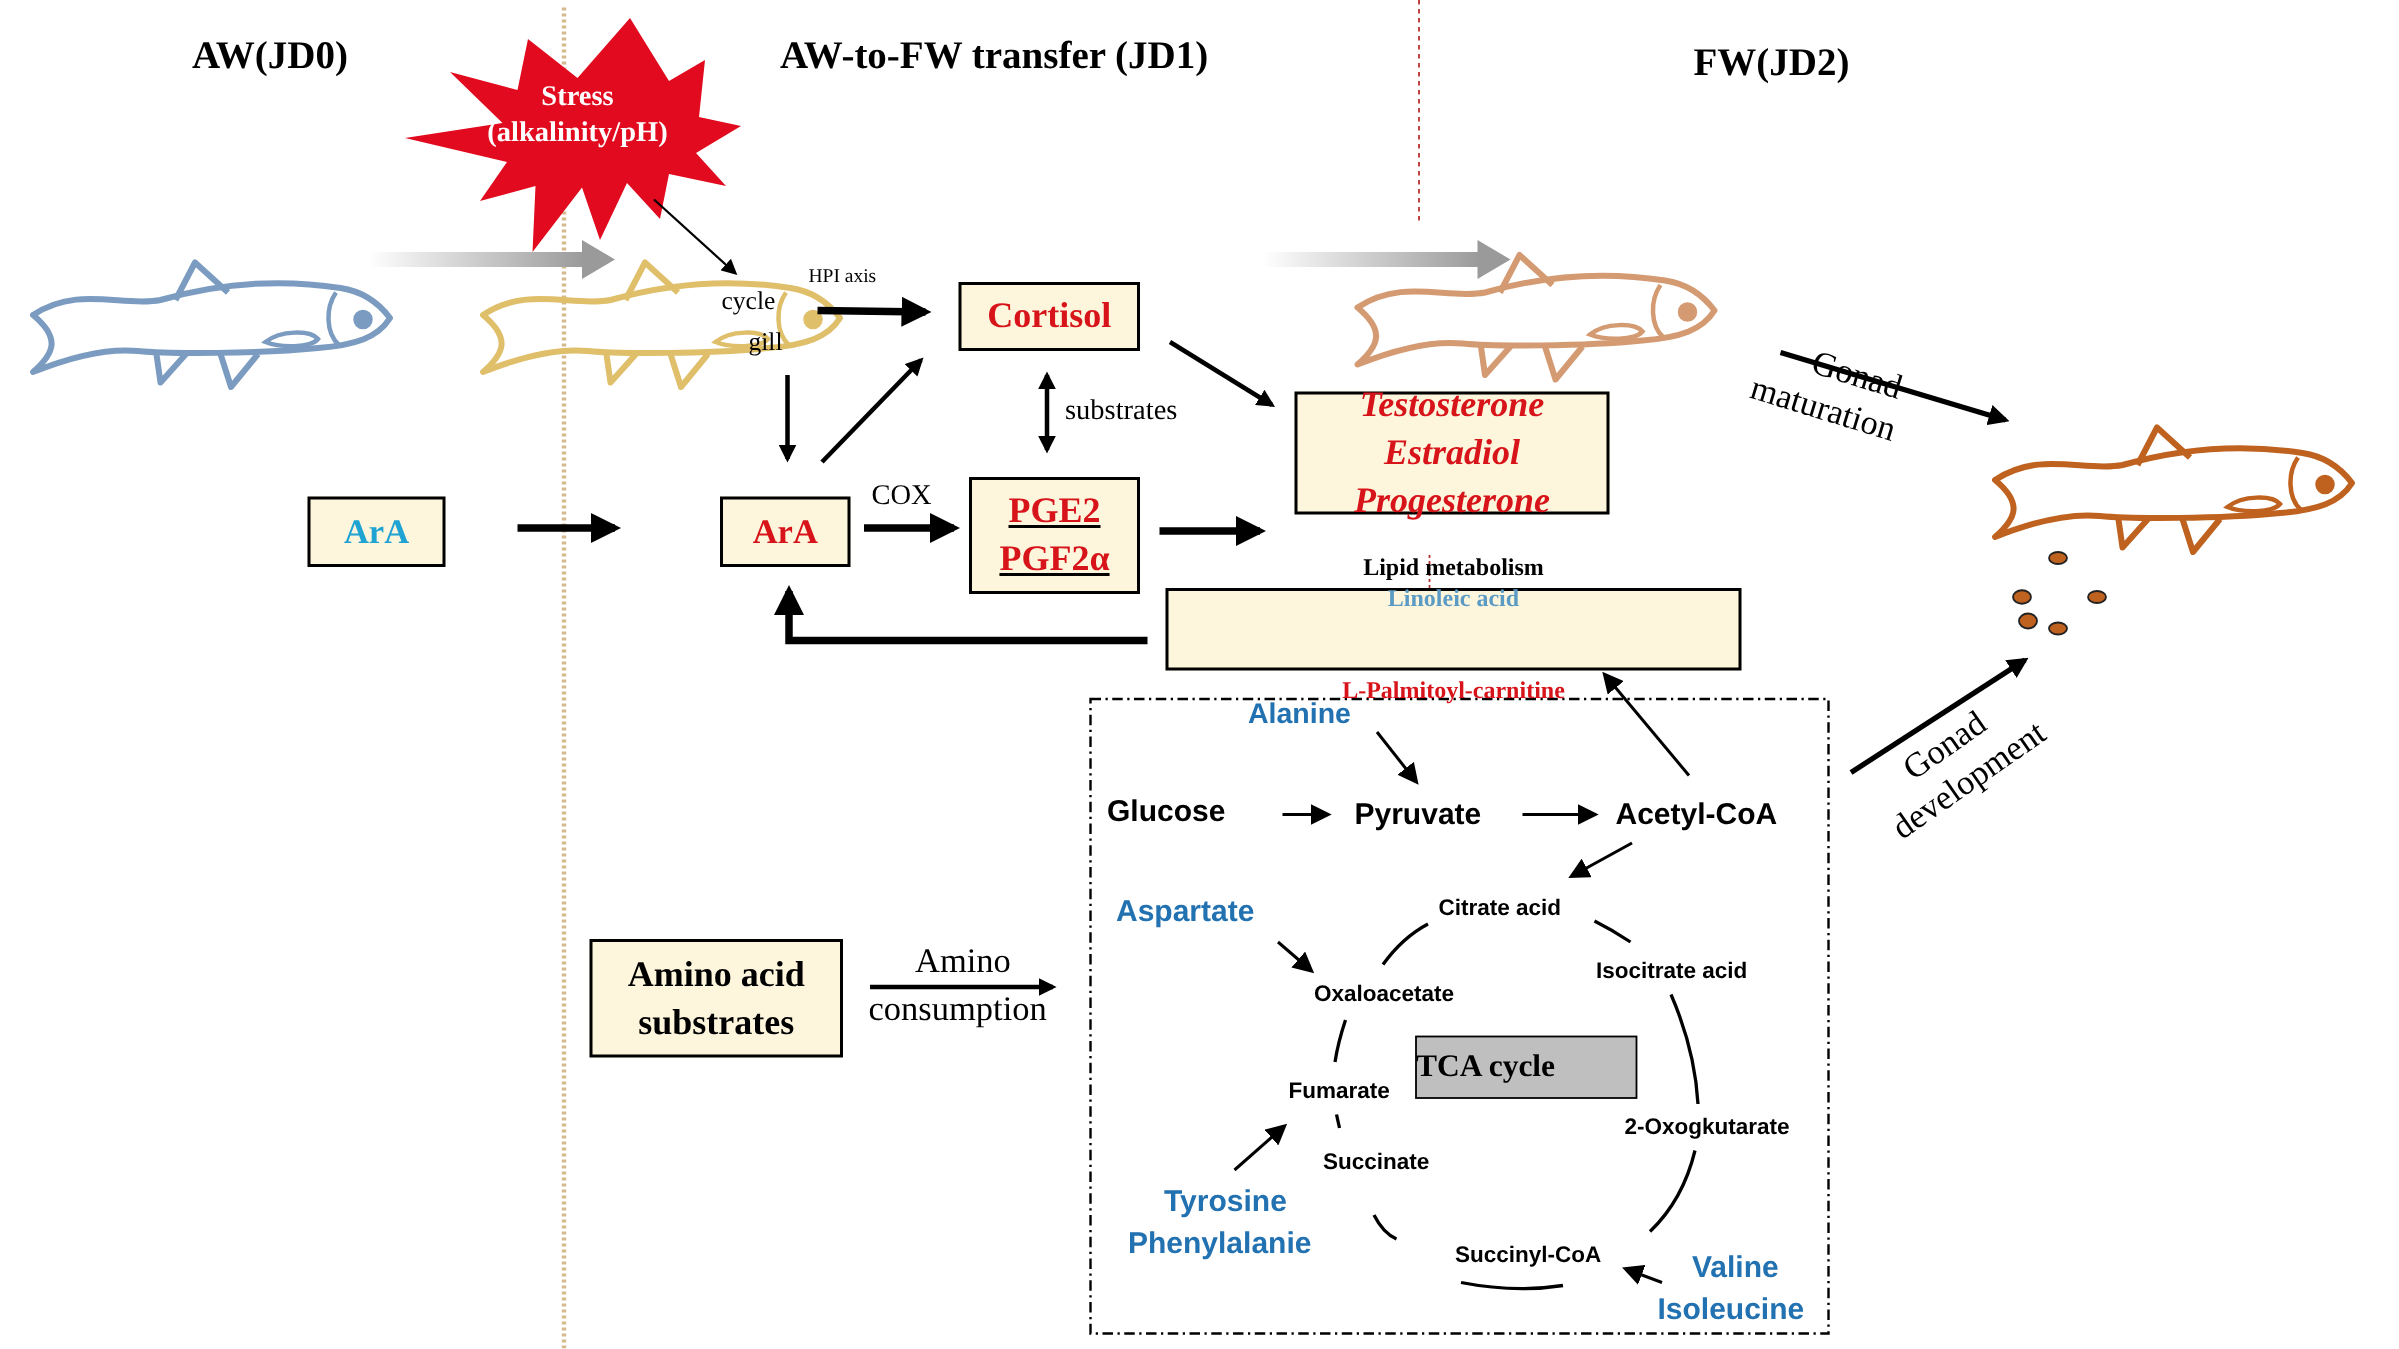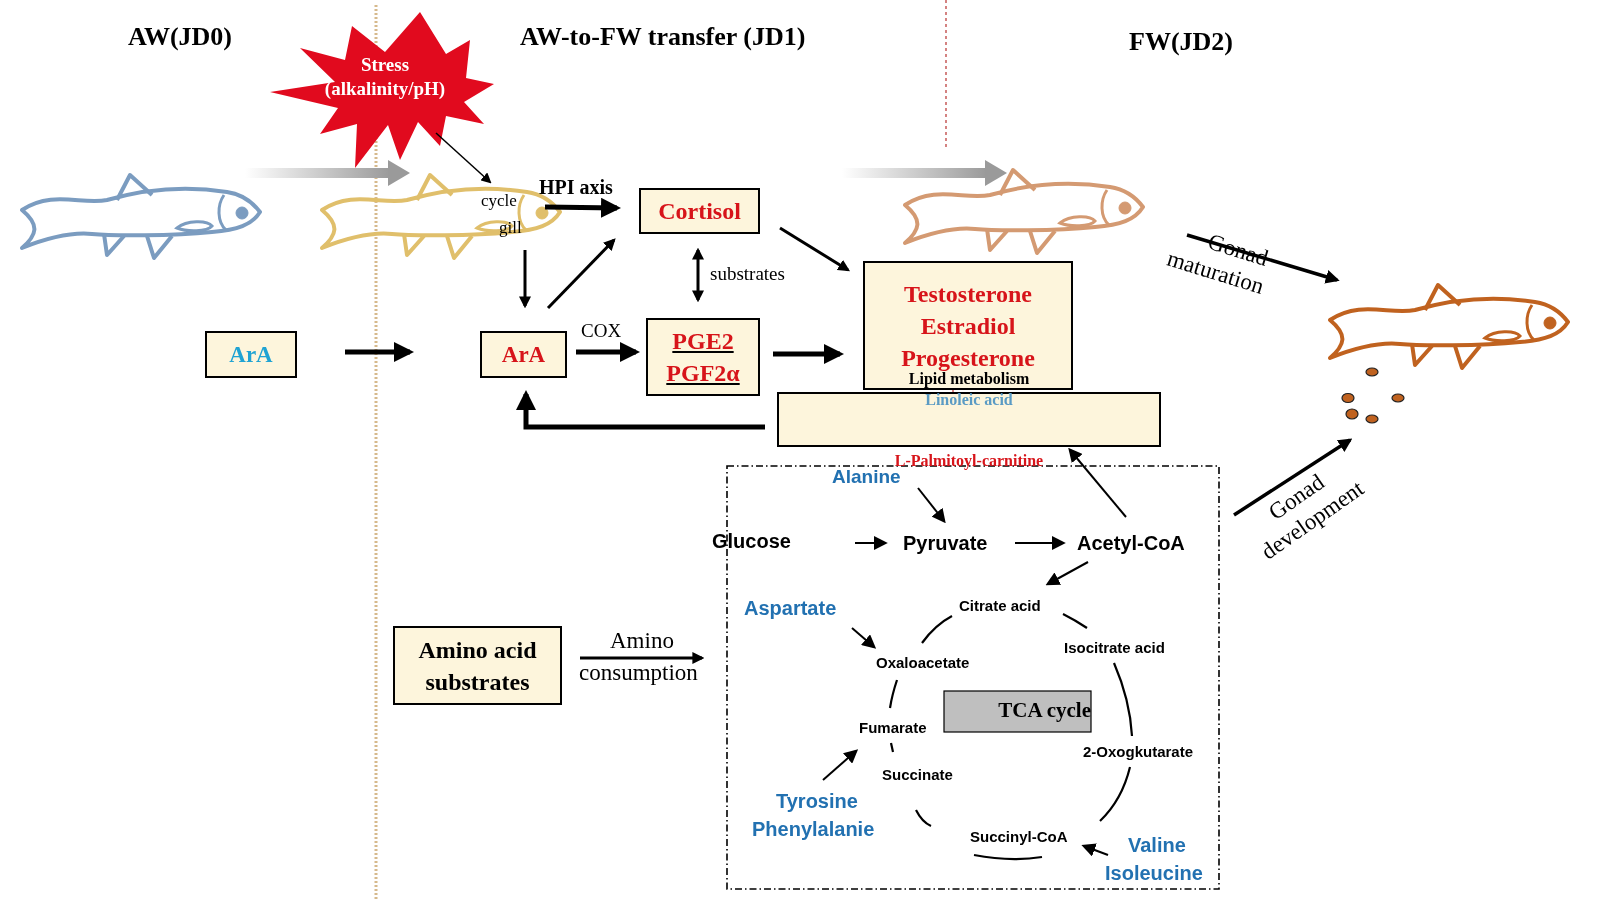--- a/index.html
+++ b/index.html
@@ -136,36 +136,36 @@
 <div class="abs title" style="left:1129px;top:27px;">FW(JD2)</div>
 
 <div class="abs" style="left:310px;top:53px;width:150px;text-align:center;font-family:'Liberation Serif',serif;font-weight:bold;font-size:19px;color:#fff;line-height:24px;">
   <div>Stress</div>
   <div>(alkalinity/pH)</div>
 </div>
 
 <div class="abs serif-sm" style="left:481px;top:191px;font-size:17px;">cycle</div>
 <div class="abs serif-sm" style="left:499px;top:218px;font-size:17px;">gill</div>
 
-<div class="abs" style="left:539px;top:176px;font-family:'Liberation Serif',serif;font-weight:bold;font-size:20px;">HPI axis</div>
+<div class="abs" style="left:539px;top:176px;font-family:'Liberation Serif',serif;font-weight:normal;font-size:13px;">HPI axis</div>
 
 <div class="box" style="left:205px;top:331px;width:92px;height:47px;">
   <span class="cyan" style="font-size:23px;">ArA</span>
 </div>
 <div class="box" style="left:480px;top:331px;width:87px;height:47px;">
   <span class="red" style="font-size:23px;">ArA</span>
 </div>
 <div class="box" style="left:639px;top:188px;width:121px;height:46px;">
   <span class="red" style="font-size:24px;">Cortisol</span>
 </div>
 <div class="box" style="left:646px;top:318px;width:114px;height:78px;line-height:32px;text-decoration:underline;">
   <span class="red" style="font-size:24px;">PGE2</span>
   <span class="red" style="font-size:24px;">PGF2α</span>
 </div>
-<div class="box" style="left:863px;top:261px;width:210px;height:129px;line-height:32px;">
+<div class="box" style="left:863px;top:261px;width:210px;height:82px;line-height:32px;font-style:italic;">
   <span class="red" style="font-size:24px;">Testosterone</span>
   <span class="red" style="font-size:24px;">Estradiol</span>
   <span class="red" style="font-size:24px;">Progesterone</span>
 </div>
 <div class="box" style="left:777px;top:392px;width:384px;height:55px;line-height:21px;">
   <span style="font-size:16px;color:#000;">Lipid metabolism</span>
   <div style="display:flex;gap:40px;font-size:16px;flex-direction:column;">
     <span class="lblue">Linoleic acid</span>
     <span class="red">L-Palmitoyl-carnitine</span>
   </div>
@@ -183,28 +183,28 @@
 <div class="abs serif-sm" style="left:1180px;top:218px;font-size:23px;line-height:28px;transform:rotate(17deg);transform-origin:left top;text-align:center;">
   <div style="padding-left:30px;">Gonad</div>
   <div>maturation</div>
 </div>
 <div class="abs serif-sm" style="left:1240px;top:520px;font-size:23px;line-height:28px;transform:rotate(-35deg);transform-origin:left top;text-align:center;">
   <div>Gonad</div>
   <div>development</div>
 </div>
 
 <div class="abs sans" style="left:832px;top:466px;font-size:19px;color:#2271b1;">Alanine</div>
-<div class="abs sans" style="left:712px;top:530px;font-size:20px;">Glucose</div>
+<div class="abs sans" style="left:738px;top:530px;font-size:20px;">Glucose</div>
 <div class="abs sans" style="left:903px;top:532px;font-size:20px;">Pyruvate</div>
 <div class="abs sans" style="left:1077px;top:532px;font-size:20px;">Acetyl-CoA</div>
 <div class="abs sans" style="left:744px;top:597px;font-size:20px;color:#2271b1;">Aspartate</div>
 <div class="abs sans" style="left:959px;top:597px;font-size:15px;">Citrate acid</div>
 <div class="abs sans" style="left:1064px;top:639px;font-size:15px;">Isocitrate acid</div>
 <div class="abs sans" style="left:876px;top:654px;font-size:15px;">Oxaloacetate</div>
 <div class="abs sans" style="left:859px;top:719px;font-size:15px;">Fumarate</div>
 <div class="abs sans" style="left:1083px;top:743px;font-size:15px;">2-Oxogkutarate</div>
 <div class="abs sans" style="left:882px;top:766px;font-size:15px;">Succinate</div>
 <div class="abs sans" style="left:970px;top:828px;font-size:15px;">Succinyl-CoA</div>
-<div class="abs" style="left:944px;top:698px;width:147px;text-align:right;font-family:'Liberation Serif',serif;font-weight:bold;font-size:21px;">TCA cycle</div>
+<div class="abs" style="left:944px;top:698px;width:147px;text-align:left;font-family:'Liberation Serif',serif;font-weight:bold;font-size:21px;">TCA cycle</div>
 <div class="abs sans" style="left:776px;top:790px;font-size:20px;color:#2271b1;">Tyrosine</div>
 <div class="abs sans" style="left:752px;top:818px;font-size:20px;color:#2271b1;">Phenylalanie</div>
 <div class="abs sans" style="left:1128px;top:834px;font-size:20px;color:#2271b1;">Valine</div>
 <div class="abs sans" style="left:1105px;top:862px;font-size:20px;color:#2271b1;">Isoleucine</div>
 
 </body></html>

